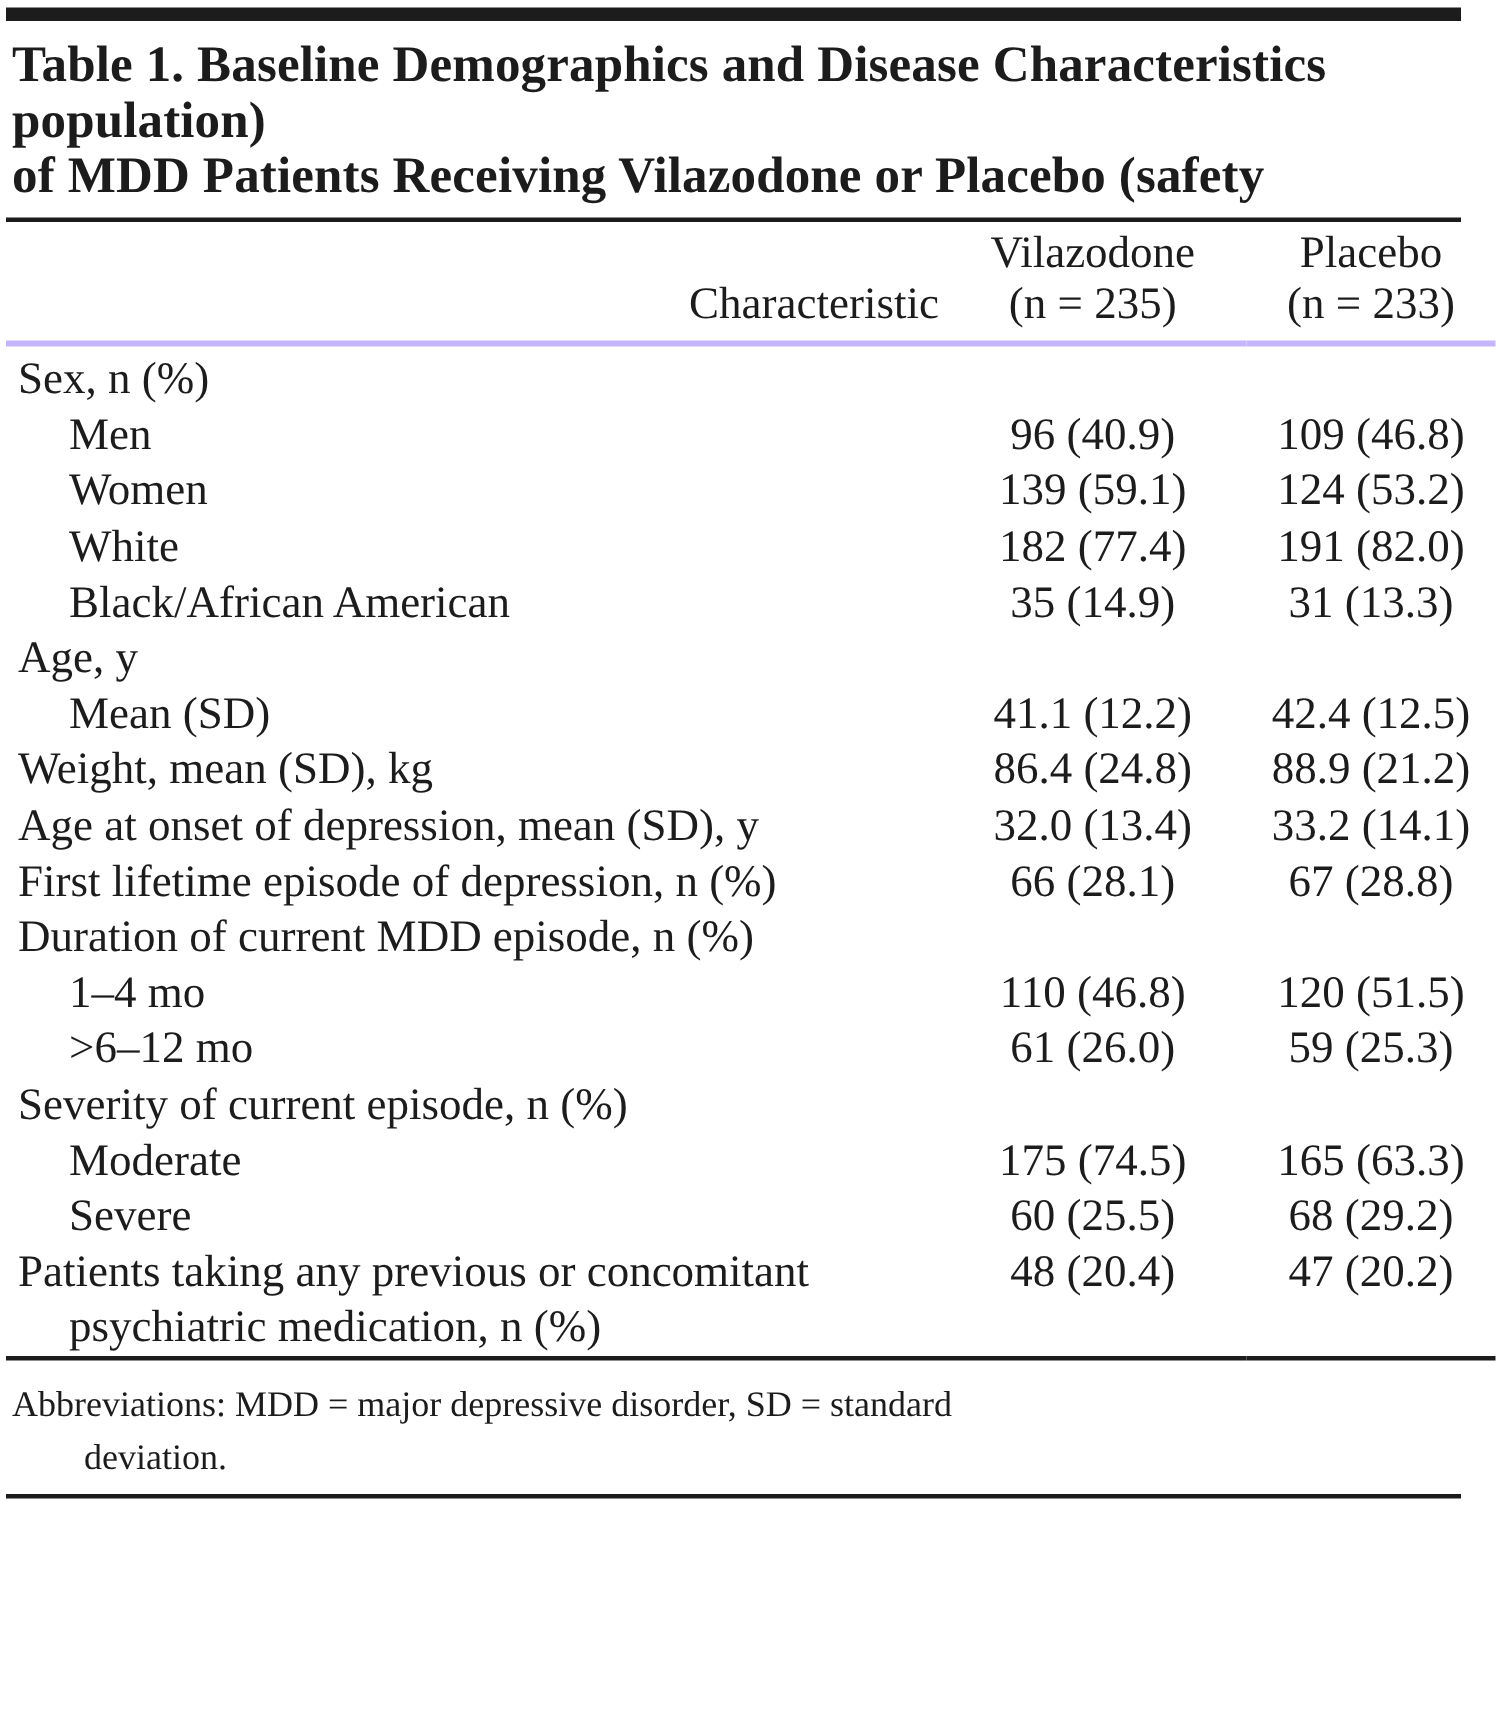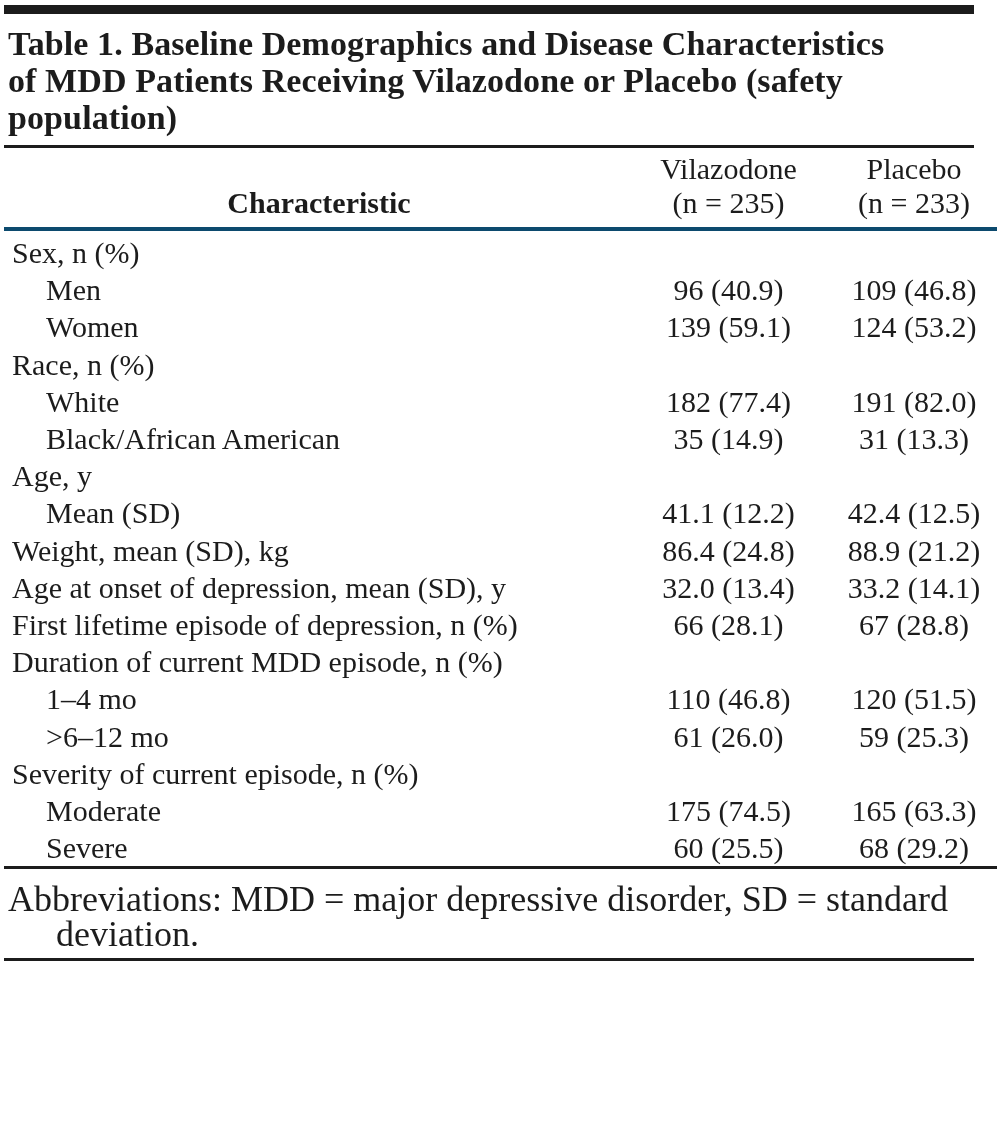--- a/index.html
+++ b/index.html
@@ -46,61 +46,60 @@
     border-bottom: 3px solid #1c1c1c;
   }
   col.c-label { width: 622px; }
   col.c-v1    { width: 205px; }
   col.c-v2    { width: 166px; }
 
   thead th {
     font-weight: 400;
     vertical-align: bottom;
     padding: 4px 0 7px 0;
-    border-bottom: 4px solid #0c4a6e;
+    border-bottom: 4px solid #c4b5fd;
   }
   th.h-label {
-    text-align: center;
+    text-align: right;
     padding-left: 8px;
-    font-weight: bold;
   }
   th.h-col { text-align: center; }
   .h-line { line-height: 34px; }
 
   tbody td {
     line-height: 37.2px;
     vertical-align: top;
     padding: 0;
   }
   tbody tr:first-child td { padding-top: 3px; }
   td.lbl {
     padding-left: 42px;
     text-indent: -34px;
   }
   td.lbl.ind { text-indent: 0; }
   td.val { text-align: center; }
 
   .footnote {
     margin: 13px 4px 0 4px;
-    font-size: 36px;
+    font-size: 24px;
     line-height: 35px;
   }
   .fn-cont { padding-left: 48px; }
 </style>
 </head>
 <body>
 
 <div class="page">
 
   <div class="topbar rule"></div>
 
   <h1 class="title">
     <div>Table 1. Baseline Demographics and Disease Characteristics</div>
+    <div>population)</div>
     <div>of MDD Patients Receiving Vilazodone or Placebo (safety</div>
-    <div>population)</div>
   </h1>
 
   <div class="rule rule-title"></div>
 
   <table class="demo">
     <colgroup>
       <col class="c-label">
       <col class="c-v1">
       <col class="c-v2">
     </colgroup>
@@ -127,25 +126,20 @@
           <td class="lbl ind">Men</td>
           <td class="val">96 (40.9)</td>
           <td class="val">109 (46.8)</td>
         </tr>
         <tr>
           <td class="lbl ind">Women</td>
           <td class="val">139 (59.1)</td>
           <td class="val">124 (53.2)</td>
         </tr>
         <tr>
-          <td class="lbl">Race, n (%)</td>
-          <td class="val"></td>
-          <td class="val"></td>
-        </tr>
-        <tr>
           <td class="lbl ind">White</td>
           <td class="val">182 (77.4)</td>
           <td class="val">191 (82.0)</td>
         </tr>
         <tr>
           <td class="lbl ind">Black/African American</td>
           <td class="val">35 (14.9)</td>
           <td class="val">31 (13.3)</td>
         </tr>
         <tr>
@@ -195,20 +189,25 @@
         </tr>
         <tr>
           <td class="lbl ind">Moderate</td>
           <td class="val">175 (74.5)</td>
           <td class="val">165 (63.3)</td>
         </tr>
         <tr>
           <td class="lbl ind">Severe</td>
           <td class="val">60 (25.5)</td>
           <td class="val">68 (29.2)</td>
+        </tr>
+        <tr>
+          <td class="lbl">Patients taking any previous or concomitant psychiatric medication, n (%)</td>
+          <td class="val">48 (20.4)</td>
+          <td class="val">47 (20.2)</td>
         </tr>
       </tbody>
   </table>
 
   <div class="footnote">
     <div>Abbreviations: MDD = major depressive disorder, SD = standard</div>
     <div class="fn-cont">deviation.</div>
   </div>
 
   <div class="rule rule-bottom"></div>

